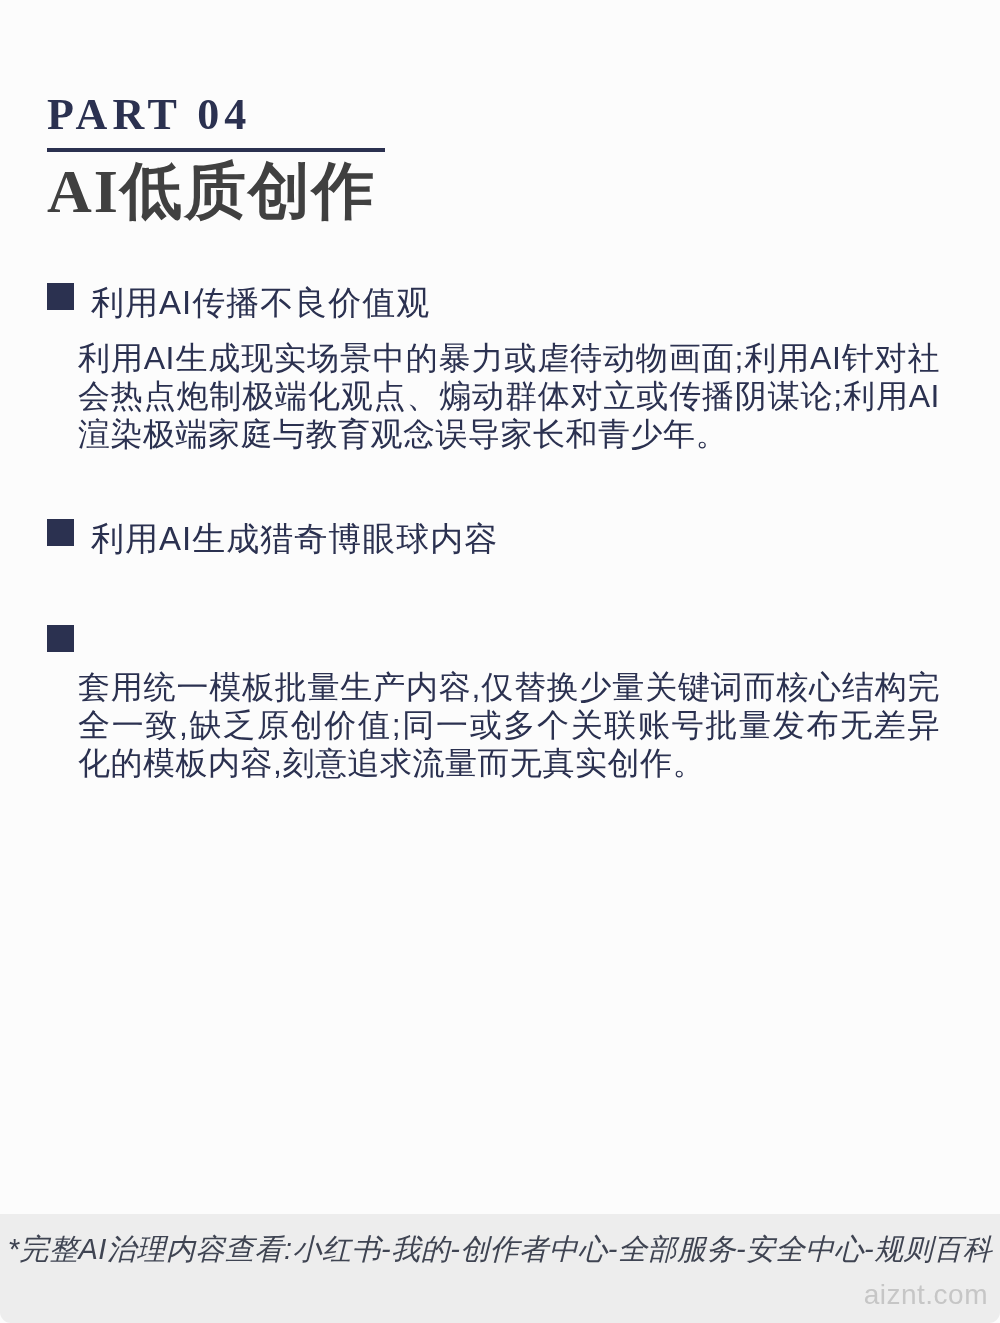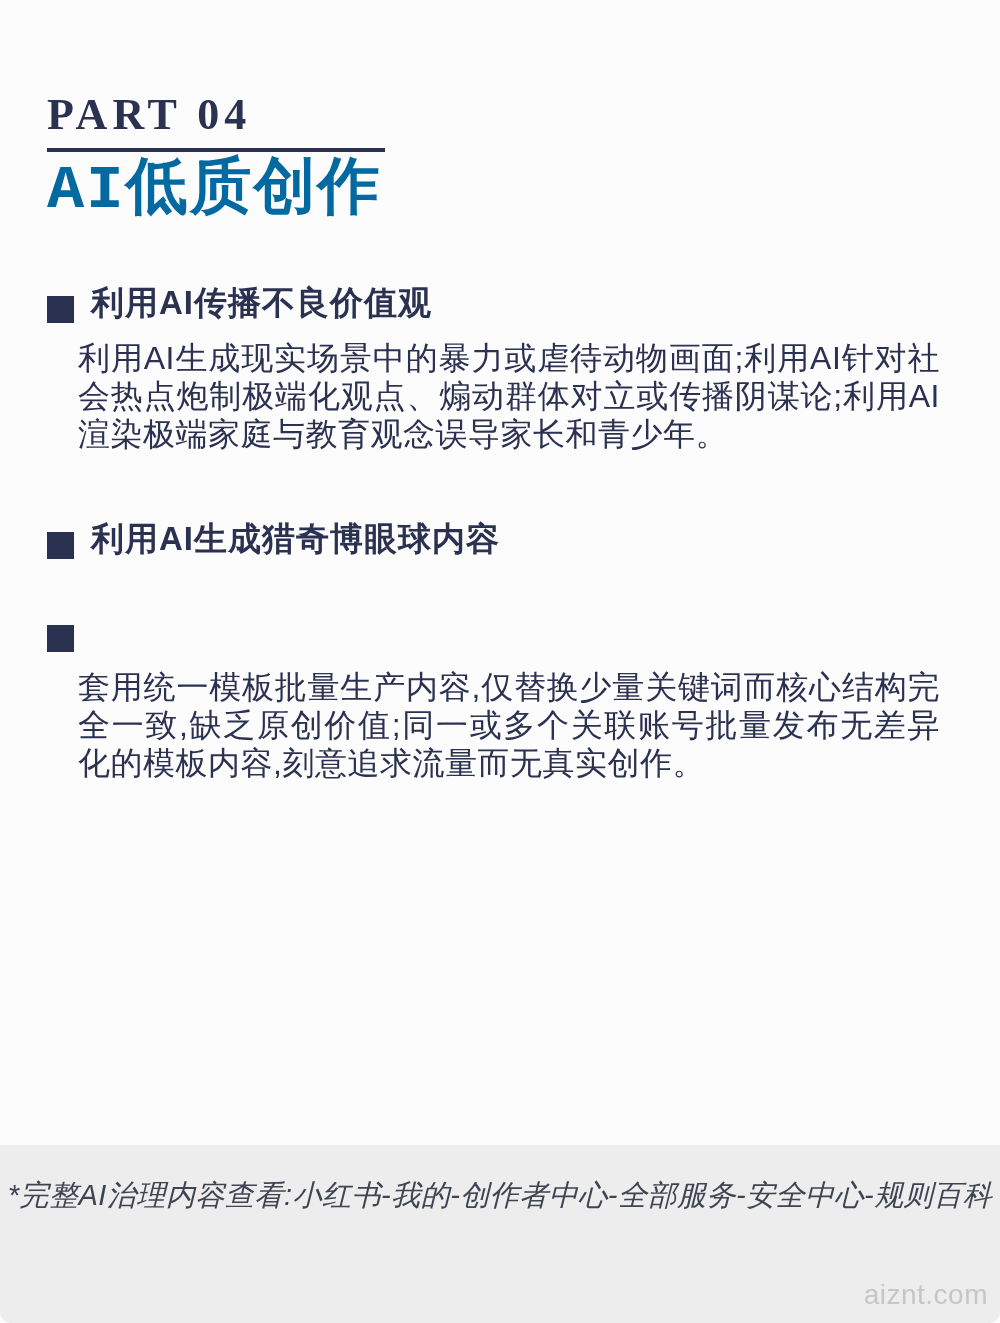--- a/index.html
+++ b/index.html
@@ -31,40 +31,40 @@
     letter-spacing: 5px;
     color: #2b3150;
   }
   .rule {
     width: 338px;
     height: 4px;
     background: #2b3150;
     margin-top: 10px;
   }
   .page-title {
-    font-family: Liberation Mono, monospace;
+    font-family: Liberation Serif, serif;
     font-weight: bold;
     font-size: 62px;
     line-height: 1.08;
     letter-spacing: 2px;
-    color: #0369a1;
+    color: #404040;
     margin-top: 6px;
   }
   
   .sections {
     padding: 0 40px 0 47px;
   }
   .section { margin-top: 66px; }
   .section:first-child { margin-top: 58px; }
   .section-heading {
     display: flex;
-    align-items: flex-end;
+    align-items: flex-start;
     gap: 17px;
     font-size: 33px;
-    font-weight: bold;
+    font-weight: normal;
     line-height: 40px;
     color: #2b3150;
     letter-spacing: 1px;
   }
   .bullet {
     flex: 0 0 auto;
     width: 27px;
     height: 27px;
     background: #2b3150;
   }
@@ -77,24 +77,24 @@
     letter-spacing: 0.5px;
     color: #2b3150;
     text-align: justify;
   }
   
   .footer {
     position: absolute;
     left: 0;
     bottom: 0;
     width: 100%;
-    height: 178px;
+    height: 109px;
     background: #ededed;
     box-sizing: border-box;
-    padding-top: 31px;
+    padding-top: 16px;
   }
   .footer-note {
     font-size: 29px;
     font-style: italic;
     letter-spacing: 0.5px;
     color: #3f4452;
     text-align: center;
     white-space: nowrap;
   }
   .watermark {

